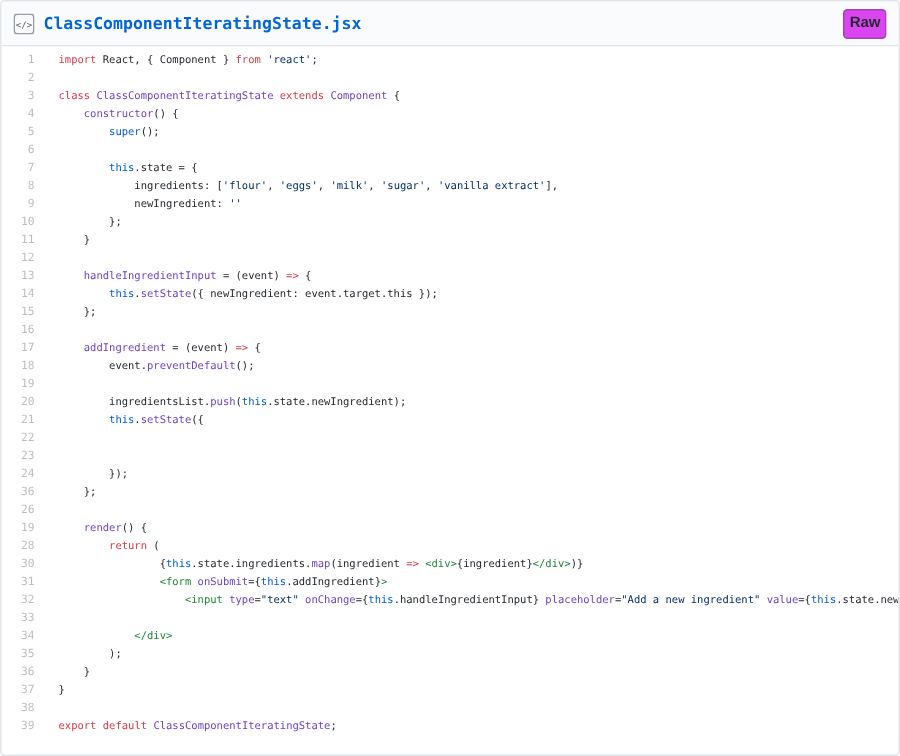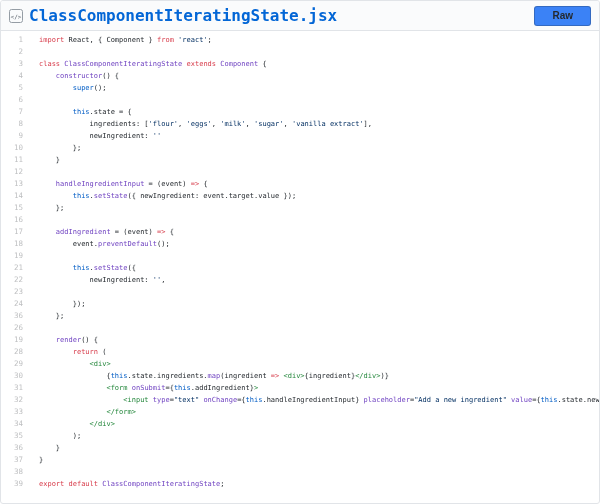--- a/index.html
+++ b/index.html
@@ -12,29 +12,29 @@
   .file-header {
     height:30px; box-sizing:border-box;
     background:var(--c-header_bg,#fafbfc);
     border-bottom:1px solid var(--c-border,#e1e4e8);
     display:flex; align-items:center; padding:0 8px;
   }
   .file-icon { display:inline-flex; align-items:center; }
   .file-name {
     color:var(--c-link,#0366d6);
     font-family:"DejaVu Sans Mono", monospace;
-    font-size:16px; font-weight:700;
+    font-size:11px; font-weight:700;
     margin-left:6px; text-decoration:none; cursor:pointer;
     flex:1; overflow:hidden; white-space:nowrap;
   }
   .raw-btn {
     margin-left:auto; font-family:"Liberation Sans", sans-serif;
     font-size:10px; font-weight:600; color:var(--c-plain,#24292e);
-    background:#3b82f6; border:1px solid rgba(27,31,35,0.25);
-    border-radius:3px; padding:3px 17px; cursor:pointer; line-height:12px;
+    background:#d946ef; border:1px solid rgba(27,31,35,0.25);
+    border-radius:3px; padding:3px 3px; cursor:pointer; line-height:12px;
   }
   .code-area { padding:3px 0; background:#fff; overflow:hidden; }
   .code-row {
     display:flex; height:12px; line-height:12px;
     font-family:"DejaVu Sans Mono", monospace; font-size:7px;
     white-space:pre;
   }
   .ln {
     width:30px; min-width:30px; box-sizing:border-box;
     text-align:right; padding-right:8px;
@@ -71,39 +71,39 @@
         <div class="code-row"><span class="ln">4</span><span class="lc"><span class="tok-pl">    </span><span class="tok-fn">constructor</span><span class="tok-pl">() {</span></span></div>
         <div class="code-row"><span class="ln">5</span><span class="lc"><span class="tok-pl">        </span><span class="tok-cn">super</span><span class="tok-pl">();</span></span></div>
         <div class="code-row"><span class="ln">6</span><span class="lc"></span></div>
         <div class="code-row"><span class="ln">7</span><span class="lc"><span class="tok-pl">        </span><span class="tok-cn">this</span><span class="tok-pl">.state = {</span></span></div>
         <div class="code-row"><span class="ln">8</span><span class="lc"><span class="tok-pl">            ingredients: [</span><span class="tok-st">'flour'</span><span class="tok-pl">, </span><span class="tok-st">'eggs'</span><span class="tok-pl">, </span><span class="tok-st">'milk'</span><span class="tok-pl">, </span><span class="tok-st">'sugar'</span><span class="tok-pl">, </span><span class="tok-st">'vanilla extract'</span><span class="tok-pl">],</span></span></div>
         <div class="code-row"><span class="ln">9</span><span class="lc"><span class="tok-pl">            newIngredient: </span><span class="tok-st">''</span></span></div>
         <div class="code-row"><span class="ln">10</span><span class="lc"><span class="tok-pl">        };</span></span></div>
         <div class="code-row"><span class="ln">11</span><span class="lc"><span class="tok-pl">    }</span></span></div>
         <div class="code-row"><span class="ln">12</span><span class="lc"></span></div>
         <div class="code-row"><span class="ln">13</span><span class="lc"><span class="tok-pl">    </span><span class="tok-fn">handleIngredientInput</span><span class="tok-pl"> = (event) </span><span class="tok-kw">=&gt;</span><span class="tok-pl"> {</span></span></div>
-        <div class="code-row"><span class="ln">14</span><span class="lc"><span class="tok-pl">        </span><span class="tok-cn">this</span><span class="tok-pl">.</span><span class="tok-fn">setState</span><span class="tok-pl">({ newIngredient: event.target.value });</span></span></div>
+        <div class="code-row"><span class="ln">14</span><span class="lc"><span class="tok-pl">        </span><span class="tok-cn">this</span><span class="tok-pl">.</span><span class="tok-fn">setState</span><span class="tok-pl">({ newIngredient: event.target.this });</span></span></div>
         <div class="code-row"><span class="ln">15</span><span class="lc"><span class="tok-pl">    };</span></span></div>
         <div class="code-row"><span class="ln">16</span><span class="lc"></span></div>
         <div class="code-row"><span class="ln">17</span><span class="lc"><span class="tok-pl">    </span><span class="tok-fn">addIngredient</span><span class="tok-pl"> = (event) </span><span class="tok-kw">=&gt;</span><span class="tok-pl"> {</span></span></div>
         <div class="code-row"><span class="ln">18</span><span class="lc"><span class="tok-pl">        event.</span><span class="tok-fn">preventDefault</span><span class="tok-pl">();</span></span></div>
         <div class="code-row"><span class="ln">19</span></div>
+        <div class="code-row"><span class="ln">20</span><span class="lc"><span class="tok-pl">        ingredientsList.</span><span class="tok-fn">push</span><span class="tok-pl">(</span><span class="tok-cn">this</span><span class="tok-pl">.state.newIngredient);</span></span></div>
         <div class="code-row"><span class="ln">21</span><span class="lc"><span class="tok-pl">        </span><span class="tok-cn">this</span><span class="tok-pl">.</span><span class="tok-fn">setState</span><span class="tok-pl">({</span></span></div>
-        <div class="code-row"><span class="ln">22</span><span class="lc"><span class="tok-pl">            newIngredient: </span><span class="tok-st">''</span><span class="tok-pl">,</span></span></div>
+        <div class="code-row"><span class="ln">22</span></div>
         <div class="code-row"><span class="ln">23</span></div>
         <div class="code-row"><span class="ln">24</span><span class="lc"><span class="tok-pl">        });</span></span></div>
         <div class="code-row"><span class="ln">36</span><span class="lc"><span class="tok-pl">    };</span></span></div>
         <div class="code-row"><span class="ln">26</span><span class="lc"></span></div>
         <div class="code-row"><span class="ln">19</span><span class="lc"><span class="tok-pl">    </span><span class="tok-fn">render</span><span class="tok-pl">() {</span></span></div>
         <div class="code-row"><span class="ln">28</span><span class="lc"><span class="tok-pl">        </span><span class="tok-kw">return</span><span class="tok-pl"> (</span></span></div>
-        <div class="code-row"><span class="ln">29</span><span class="lc"><span class="tok-pl">            </span><span class="tok-tg">&lt;div&gt;</span></span></div>
         <div class="code-row"><span class="ln">30</span><span class="lc"><span class="tok-pl">                {</span><span class="tok-cn">this</span><span class="tok-pl">.state.ingredients.</span><span class="tok-fn">map</span><span class="tok-pl">(ingredient </span><span class="tok-kw">=&gt;</span><span class="tok-pl"> </span><span class="tok-tg">&lt;div&gt;</span><span class="tok-pl">{ingredient}</span><span class="tok-tg">&lt;/div&gt;</span><span class="tok-pl">)}</span></span></div>
         <div class="code-row"><span class="ln">31</span><span class="lc"><span class="tok-pl">                </span><span class="tok-tg">&lt;form</span><span class="tok-pl"> </span><span class="tok-fn">onSubmit</span><span class="tok-pl">={</span><span class="tok-cn">this</span><span class="tok-pl">.addIngredient}</span><span class="tok-tg">&gt;</span></span></div>
         <div class="code-row"><span class="ln">32</span><span class="lc"><span class="tok-pl">                    </span><span class="tok-tg">&lt;input</span><span class="tok-pl"> </span><span class="tok-fn">type</span><span class="tok-pl">=</span><span class="tok-st">"text"</span><span class="tok-pl"> </span><span class="tok-fn">onChange</span><span class="tok-pl">={</span><span class="tok-cn">this</span><span class="tok-pl">.handleIngredientInput} </span><span class="tok-fn">placeholder</span><span class="tok-pl">=</span><span class="tok-st">"Add a new ingredient"</span><span class="tok-pl"> </span><span class="tok-fn">value</span><span class="tok-pl">={</span><span class="tok-cn">this</span><span class="tok-pl">.state.newIngredient}</span></span></div>
-        <div class="code-row"><span class="ln">33</span><span class="lc"><span class="tok-pl">                </span><span class="tok-tg">&lt;/form&gt;</span></span></div>
+        <div class="code-row"><span class="ln">33</span></div>
         <div class="code-row"><span class="ln">34</span><span class="lc"><span class="tok-pl">            </span><span class="tok-tg">&lt;/div&gt;</span></span></div>
         <div class="code-row"><span class="ln">35</span><span class="lc"><span class="tok-pl">        );</span></span></div>
         <div class="code-row"><span class="ln">36</span><span class="lc"><span class="tok-pl">    }</span></span></div>
         <div class="code-row"><span class="ln">37</span><span class="lc"><span class="tok-pl">}</span></span></div>
         <div class="code-row"><span class="ln">38</span><span class="lc"></span></div>
         <div class="code-row"><span class="ln">39</span><span class="lc"><span class="tok-kw">export</span><span class="tok-pl"> </span><span class="tok-kw">default</span><span class="tok-pl"> </span><span class="tok-fn">ClassComponentIteratingState</span><span class="tok-pl">;</span></span></div>
       </div>
   </div>
 </div>
 

